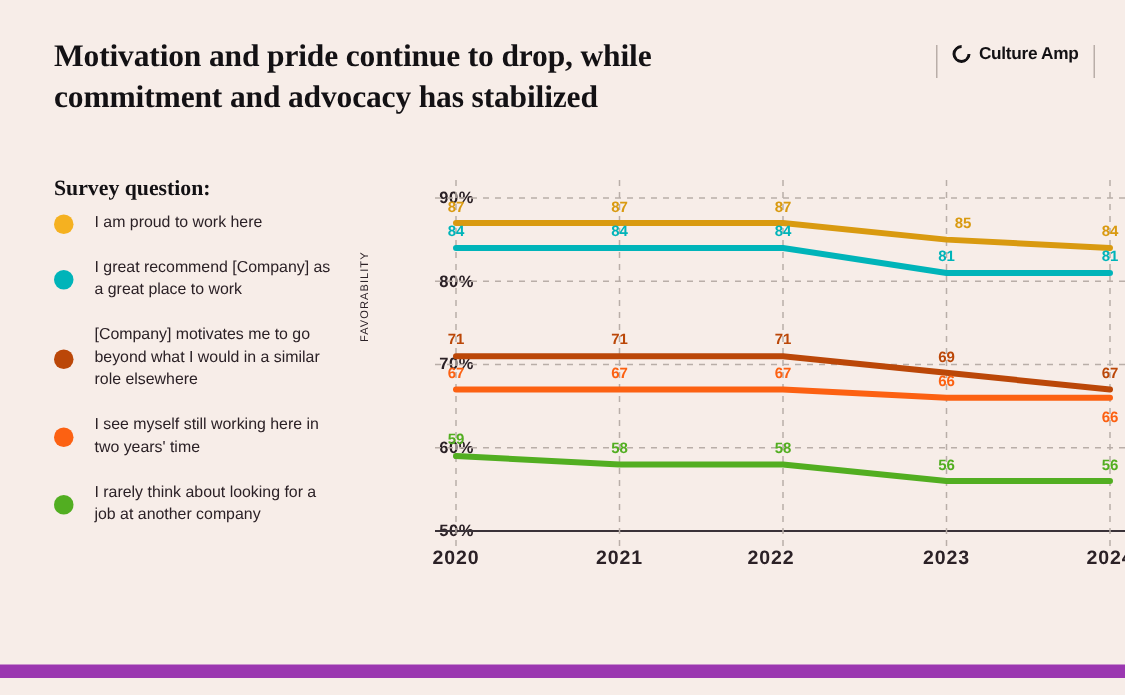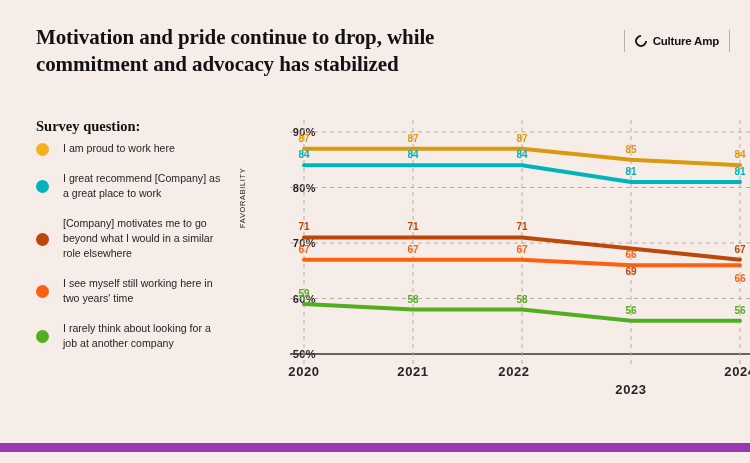--- a/index.html
+++ b/index.html
@@ -33,21 +33,20 @@
     font-weight: 700;
     color: #131114;
     letter-spacing: -0.1px;
   }
   #brand-logo {
     position: absolute;
     right: 20px;
     top: 30px;
     height: 22px;
     display: flex;
-    align-items: center;
     gap: 6px;
     padding-left: 10px;
     border-left: 1px solid #B9AEA8;
     border-right: 1px solid #B9AEA8;
     padding-right: 10px;
   }
   #brand-logo .brandmark {
     display: inline-block;
     width: 12px;
     height: 12px;
@@ -217,21 +216,21 @@
           <div class="y-tick" style="top: 222px;">50%</div>
           <div class="y-tick" style="top: 166.5px;">60%</div>
           <div class="y-tick" style="top: 111px;">70%</div>
           <div class="y-tick" style="top: 55.5px;">80%</div>
           <div class="y-tick" style="top: 0px;">90%</div>
         </div>
       <div id="x-ticks">
           <div class="x-tick" style="left: 72px;">2020</div>
           <div class="x-tick" style="left: 181px;">2021</div>
           <div class="x-tick" style="left: 282px;">2022</div>
-          <div class="x-tick" style="left: 399px; margin-top: 18px;">2023</div>
+          <div class="x-tick" style="left: 399px;">2023</div>
           <div class="x-tick" style="left: 508px;">2024</div>
         </div>
       <svg id="plot-svg" viewBox="0 0 436 222" preserveAspectRatio="none">
           <line x1="-14" x2="450" y1="222" y2="222" stroke="#3A3238" stroke-width="1.4"></line>
           <line x1="-14" x2="450" y1="166.5" y2="166.5" stroke="#B9AEA8" stroke-width="1" stroke-dasharray="4 4"></line>
           <line x1="-14" x2="450" y1="111" y2="111" stroke="#B9AEA8" stroke-width="1" stroke-dasharray="4 4"></line>
           <line x1="-14" x2="450" y1="55.5" y2="55.5" stroke="#B9AEA8" stroke-width="1" stroke-dasharray="4 4"></line>
           <line x1="-14" x2="450" y1="0" y2="0" stroke="#B9AEA8" stroke-width="1" stroke-dasharray="4 4"></line>
           <line x1="0" x2="0" y1="-12" y2="232" stroke="#B9AEA8" stroke-width="1" stroke-dasharray="4 4"></line>
           <line x1="109" x2="109" y1="-12" y2="232" stroke="#B9AEA8" stroke-width="1" stroke-dasharray="4 4"></line>
@@ -241,31 +240,31 @@
           <polyline points="0,16.649999999999977 109,16.649999999999977 218,16.649999999999977 327,27.75 436,33.30000000000001" fill="none" stroke="#D99A10" stroke-width="4" stroke-linecap="round" stroke-linejoin="round"></polyline>
           <polyline points="0,33.30000000000001 109,33.30000000000001 218,33.30000000000001 327,49.94999999999999 436,49.94999999999999" fill="none" stroke="#00B4B9" stroke-width="4" stroke-linecap="round" stroke-linejoin="round"></polyline>
           <polyline points="0,105.44999999999999 109,105.44999999999999 218,105.44999999999999 327,116.55000000000001 436,127.65" fill="none" stroke="#BB4708" stroke-width="4" stroke-linecap="round" stroke-linejoin="round"></polyline>
           <polyline points="0,127.65 109,127.65 218,127.65 327,133.2 436,133.2" fill="none" stroke="#FC6112" stroke-width="4" stroke-linecap="round" stroke-linejoin="round"></polyline>
           <polyline points="0,172.05 109,177.6 218,177.6 327,188.7 436,188.7" fill="none" stroke="#52AE21" stroke-width="4" stroke-linecap="round" stroke-linejoin="round"></polyline>
         </svg>
       <div id="pt-labels">
           <div class="pt-label" style="color: rgb(217, 154, 16); left: 72px; top: 11.65px;">87</div>
           <div class="pt-label" style="color: rgb(217, 154, 16); left: 181px; top: 11.65px;">87</div>
           <div class="pt-label" style="color: rgb(217, 154, 16); left: 290px; top: 11.65px;">87</div>
-          <div class="pt-label" style="color: rgb(217, 154, 16); left: 399px; top: 22.75px;">85</div>
+          <div class="pt-label" style="color: rgb(217, 154, 16); left: 410px; top: 22.75px;">85</div>
           <div class="pt-label" style="color: rgb(217, 154, 16); left: 508px; top: 28.3px;">84</div>
           <div class="pt-label" style="color: rgb(0, 180, 185); left: 72px; top: 28.3px;">84</div>
           <div class="pt-label" style="color: rgb(0, 180, 185); left: 181px; top: 28.3px;">84</div>
           <div class="pt-label" style="color: rgb(0, 180, 185); left: 290px; top: 28.3px;">84</div>
           <div class="pt-label" style="color: rgb(0, 180, 185); left: 399px; top: 44.95px;">81</div>
           <div class="pt-label" style="color: rgb(0, 180, 185); left: 508px; top: 44.95px;">81</div>
           <div class="pt-label" style="color: rgb(187, 71, 8); left: 72px; top: 100.45px;">71</div>
           <div class="pt-label" style="color: rgb(187, 71, 8); left: 181px; top: 100.45px;">71</div>
           <div class="pt-label" style="color: rgb(187, 71, 8); left: 290px; top: 100.45px;">71</div>
-          <div class="pt-label" style="color: rgb(187, 71, 8); left: 399px; top: 111.55px; margin-top: 33px;">69</div>
+          <div class="pt-label" style="color: rgb(187, 71, 8); left: 399px; top: 111.55px;">69</div>
           <div class="pt-label" style="color: rgb(187, 71, 8); left: 508px; top: 122.65px;">67</div>
           <div class="pt-label" style="color: rgb(252, 97, 18); left: 72px; top: 122.65px;">67</div>
           <div class="pt-label" style="color: rgb(252, 97, 18); left: 181px; top: 122.65px;">67</div>
           <div class="pt-label" style="color: rgb(252, 97, 18); left: 290px; top: 122.65px;">67</div>
           <div class="pt-label" style="color: rgb(252, 97, 18); left: 399px; top: 128.2px;">66</div>
           <div class="pt-label" style="color: rgb(252, 97, 18); left: 508px; top: 152.2px;">66</div>
           <div class="pt-label" style="color: rgb(82, 174, 33); left: 72px; top: 167.05px;">59</div>
           <div class="pt-label" style="color: rgb(82, 174, 33); left: 181px; top: 172.6px;">58</div>
           <div class="pt-label" style="color: rgb(82, 174, 33); left: 290px; top: 172.6px;">58</div>
           <div class="pt-label" style="color: rgb(82, 174, 33); left: 399px; top: 183.7px;">56</div>

